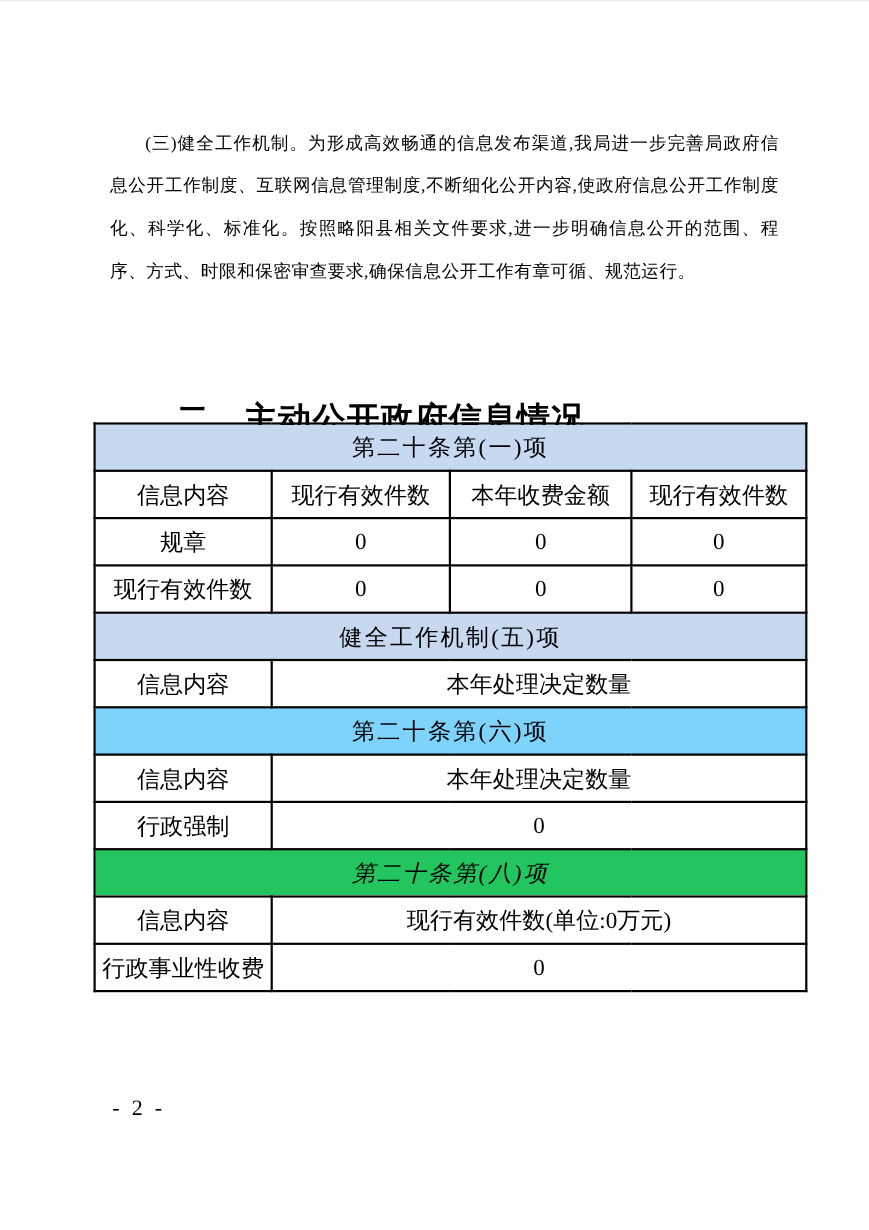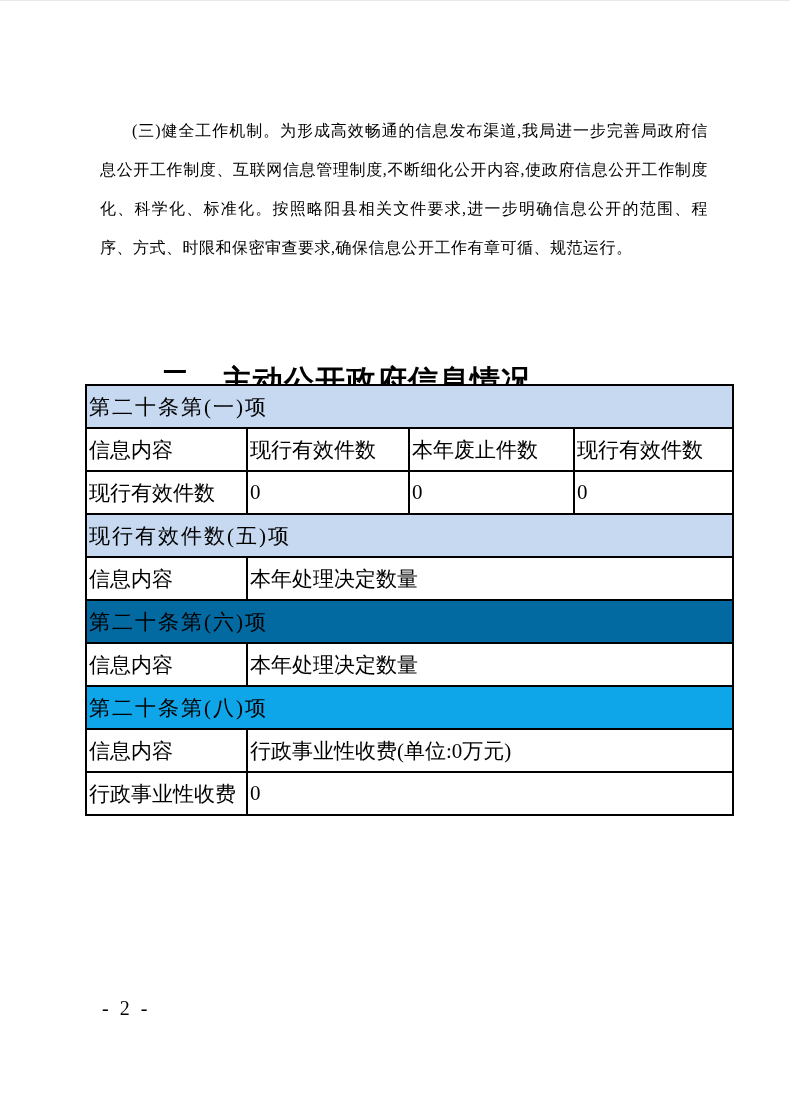--- a/index.html
+++ b/index.html
@@ -40,21 +40,21 @@
   table.info-table {
     position: absolute;
     left: 85px;
     top: 383px;
     width: 647px;
     border-collapse: collapse;
     table-layout: fixed;
   }
   table.info-table td {
     border: 2px solid #000;
-    text-align: left;
+    text-align: center;
     vertical-align: middle;
     font-size: 21px;
     height: 41px;
     padding: 0 2px;
     overflow: hidden;
     white-space: nowrap;
   }
   table.info-table td.band {
     letter-spacing: 2px;
   }
@@ -80,49 +80,59 @@
     <col style="width:165px">
     <col style="width:159px">
   </colgroup>
   <tbody>
       <tr>
         <td colspan="4" class="band" style="background: rgb(198, 217, 241);">第二十条第(一)项</td>
       </tr>
       <tr>
         <td>信息内容</td>
         <td>现行有效件数</td>
-        <td>本年废止件数</td>
+        <td>本年收费金额</td>
         <td>现行有效件数</td>
+      </tr>
+      <tr>
+        <td>规章</td>
+        <td>0</td>
+        <td>0</td>
+        <td>0</td>
       </tr>
       <tr>
         <td>现行有效件数</td>
         <td>0</td>
         <td>0</td>
         <td>0</td>
       </tr>
       <tr>
-        <td colspan="4" class="band" style="background: rgb(198, 217, 241);">现行有效件数(五)项</td>
+        <td colspan="4" class="band" style="background: rgb(198, 217, 241);">健全工作机制(五)项</td>
       </tr>
       <tr>
         <td>信息内容</td>
         <td colspan="3">本年处理决定数量</td>
       </tr>
       <tr>
-        <td colspan="4" class="band" style="background: #0369a1;">第二十条第(六)项</td>
+        <td colspan="4" class="band" style="background: #7dd3fc;">第二十条第(六)项</td>
       </tr>
       <tr>
         <td>信息内容</td>
         <td colspan="3">本年处理决定数量</td>
       </tr>
       <tr>
-        <td colspan="4" class="band" style="background: #0ea5e9;">第二十条第(八)项</td>
+        <td>行政强制</td>
+        <td colspan="3">0</td>
+      </tr>
+      <tr>
+        <td colspan="4" class="band" style="background: #22c55e; font-style: italic;">第二十条第(八)项</td>
       </tr>
       <tr>
         <td>信息内容</td>
-        <td colspan="3">行政事业性收费(单位:0万元)</td>
+        <td colspan="3">现行有效件数(单位:0万元)</td>
       </tr>
       <tr>
         <td>行政事业性收费</td>
         <td colspan="3">0</td>
       </tr>
     </tbody>
 </table>
 
 <div class="footer">- 2 -</div>
 

